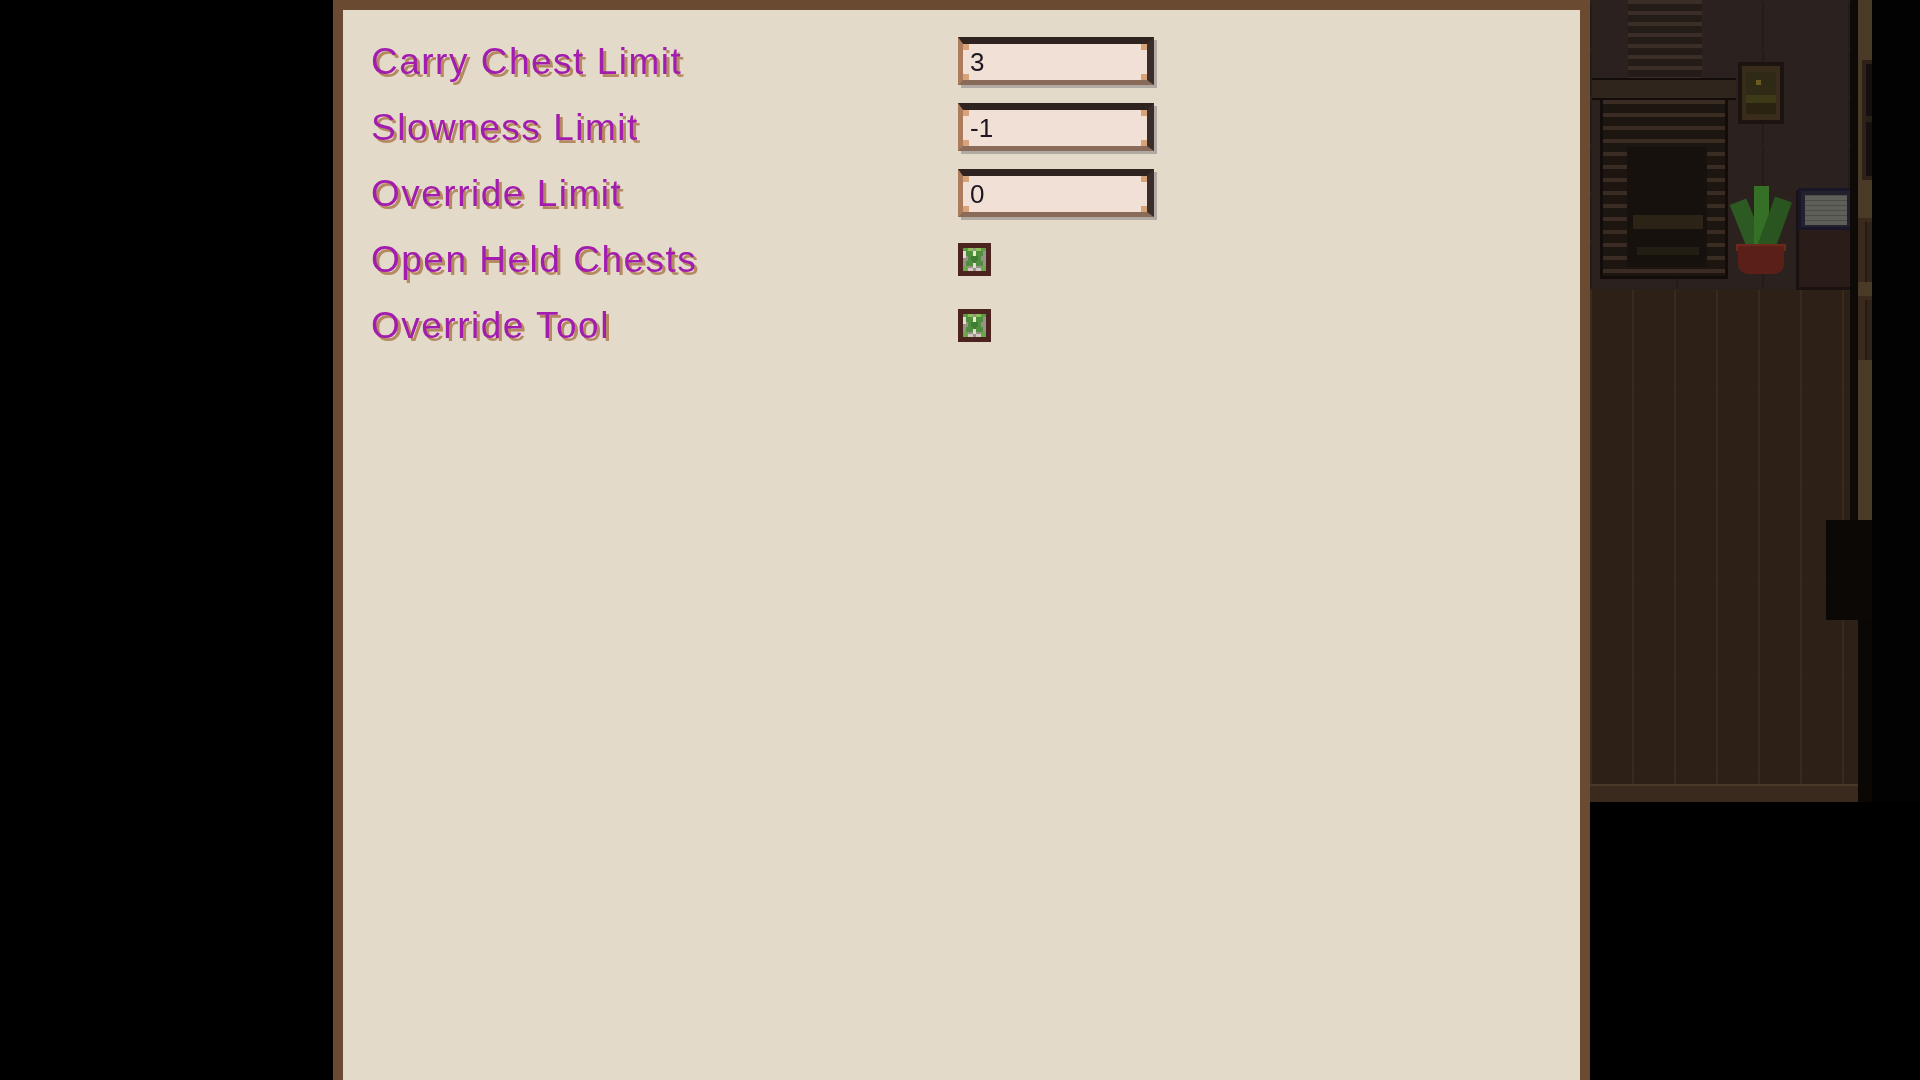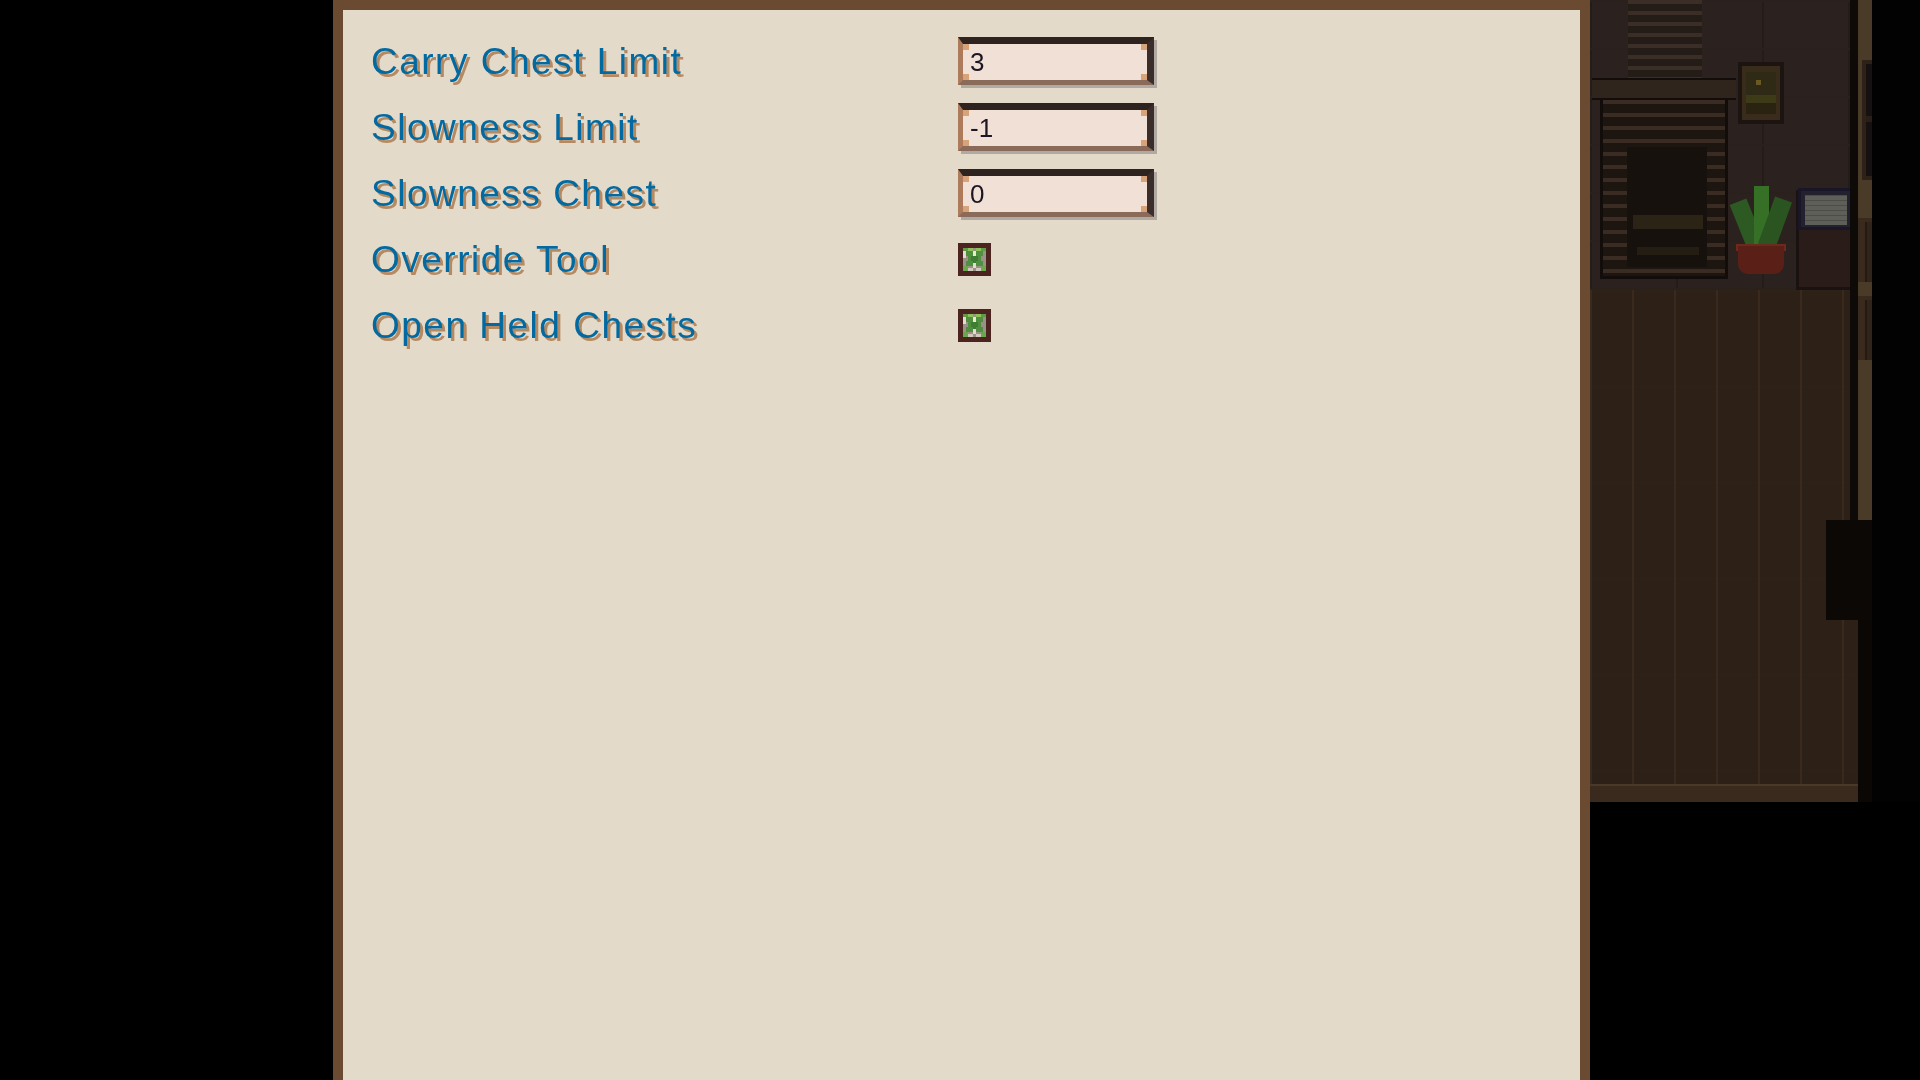--- a/index.html
+++ b/index.html
@@ -198,21 +198,21 @@
     display:flex;
     align-items:center;
     height:66px;
     padding-left:28px;
   }
   .row-label {
     font-family:"Liberation Sans", sans-serif;
     font-size:37px;
     font-weight:400;
     letter-spacing:1.5px;
-    color:#0369a1;
+    color:#a21caf;
     text-shadow:3px 3px 0 #b58a62;
     white-space:nowrap;
     line-height:1;
   }
   .row-control {
     position:absolute;
     left:615px;
     display:flex;
     align-items:center;
   }
@@ -347,28 +347,59 @@
             <span class="textbox-corner-tl"></span>
             <span class="textbox-corner-bl"></span>
             <span class="textbox-corner-tr"></span>
             <span class="textbox-corner-br"></span>
             <span class="textbox-value" placeholder="">-1</span>
           </div>
         </div>
       </div>
 
       <div class="row">
-        <span class="row-label">Slowness Chest</span>
+        <span class="row-label">Override Limit</span>
         <div class="row-control">
           <div class="textbox">
             <span class="textbox-corner-tl"></span>
             <span class="textbox-corner-bl"></span>
             <span class="textbox-corner-tr"></span>
             <span class="textbox-corner-br"></span>
             <span class="textbox-value" placeholder="">0</span>
+          </div>
+        </div>
+      </div>
+
+      <div class="row">
+        <span class="row-label">Open Held Chests</span>
+        <div class="row-control">
+          <div class="checkbox">
+            <svg viewBox="0 0 9 9" shape-rendering="crispEdges">
+              <rect x="0" y="0" width="9" height="9" fill="#9a9288"></rect>
+              <rect x="0" y="0" width="2" height="2" fill="#5f9b45"></rect>
+              <rect x="2" y="0" width="2" height="1" fill="#8cc05c"></rect>
+              <rect x="7" y="0" width="2" height="2" fill="#5f9b45"></rect>
+              <rect x="5" y="0" width="2" height="1" fill="#8cc05c"></rect>
+              <rect x="1" y="1" width="3" height="2" fill="#4f8f3f"></rect>
+              <rect x="5" y="1" width="3" height="2" fill="#4f8f3f"></rect>
+              <rect x="4" y="1" width="1" height="2" fill="#e8eec2"></rect>
+              <rect x="0" y="1" width="1" height="3" fill="#e0dcd0"></rect>
+              <rect x="8" y="1" width="1" height="3" fill="#9a9288"></rect>
+              <rect x="2" y="3" width="5" height="3" fill="#4f8f3f"></rect>
+              <rect x="3" y="3" width="3" height="3" fill="#3f7c34"></rect>
+              <rect x="1" y="5" width="3" height="2" fill="#4f8f3f"></rect>
+              <rect x="5" y="5" width="3" height="2" fill="#4f8f3f"></rect>
+              <rect x="4" y="6" width="1" height="2" fill="#e0dcd0"></rect>
+              <rect x="0" y="5" width="1" height="3" fill="#9a9288"></rect>
+              <rect x="8" y="5" width="1" height="3" fill="#9a9288"></rect>
+              <rect x="0" y="7" width="2" height="2" fill="#6ba84c"></rect>
+              <rect x="7" y="7" width="2" height="2" fill="#6ba84c"></rect>
+              <rect x="2" y="8" width="2" height="1" fill="#cfcabd"></rect>
+              <rect x="5" y="8" width="2" height="1" fill="#cfcabd"></rect>
+            </svg>
           </div>
         </div>
       </div>
 
       <div class="row">
         <span class="row-label">Override Tool</span>
         <div class="row-control">
           <div class="checkbox">
             <svg viewBox="0 0 9 9" shape-rendering="crispEdges">
               <rect x="0" y="0" width="9" height="9" fill="#9a9288"></rect>
@@ -390,47 +421,16 @@
               <rect x="8" y="5" width="1" height="3" fill="#9a9288"></rect>
               <rect x="0" y="7" width="2" height="2" fill="#6ba84c"></rect>
               <rect x="7" y="7" width="2" height="2" fill="#6ba84c"></rect>
               <rect x="2" y="8" width="2" height="1" fill="#cfcabd"></rect>
               <rect x="5" y="8" width="2" height="1" fill="#cfcabd"></rect>
             </svg>
           </div>
         </div>
       </div>
 
-      <div class="row">
-        <span class="row-label">Open Held Chests</span>
-        <div class="row-control">
-          <div class="checkbox">
-            <svg viewBox="0 0 9 9" shape-rendering="crispEdges">
-              <rect x="0" y="0" width="9" height="9" fill="#9a9288"></rect>
-              <rect x="0" y="0" width="2" height="2" fill="#5f9b45"></rect>
-              <rect x="2" y="0" width="2" height="1" fill="#8cc05c"></rect>
-              <rect x="7" y="0" width="2" height="2" fill="#5f9b45"></rect>
-              <rect x="5" y="0" width="2" height="1" fill="#8cc05c"></rect>
-              <rect x="1" y="1" width="3" height="2" fill="#4f8f3f"></rect>
-              <rect x="5" y="1" width="3" height="2" fill="#4f8f3f"></rect>
-              <rect x="4" y="1" width="1" height="2" fill="#e8eec2"></rect>
-              <rect x="0" y="1" width="1" height="3" fill="#e0dcd0"></rect>
-              <rect x="8" y="1" width="1" height="3" fill="#9a9288"></rect>
-              <rect x="2" y="3" width="5" height="3" fill="#4f8f3f"></rect>
-              <rect x="3" y="3" width="3" height="3" fill="#3f7c34"></rect>
-              <rect x="1" y="5" width="3" height="2" fill="#4f8f3f"></rect>
-              <rect x="5" y="5" width="3" height="2" fill="#4f8f3f"></rect>
-              <rect x="4" y="6" width="1" height="2" fill="#e0dcd0"></rect>
-              <rect x="0" y="5" width="1" height="3" fill="#9a9288"></rect>
-              <rect x="8" y="5" width="1" height="3" fill="#9a9288"></rect>
-              <rect x="0" y="7" width="2" height="2" fill="#6ba84c"></rect>
-              <rect x="7" y="7" width="2" height="2" fill="#6ba84c"></rect>
-              <rect x="2" y="8" width="2" height="1" fill="#cfcabd"></rect>
-              <rect x="5" y="8" width="2" height="1" fill="#cfcabd"></rect>
-            </svg>
-          </div>
-        </div>
-      </div>
-
     </div>
   </div>
 
 </div>
 
 </body></html>

